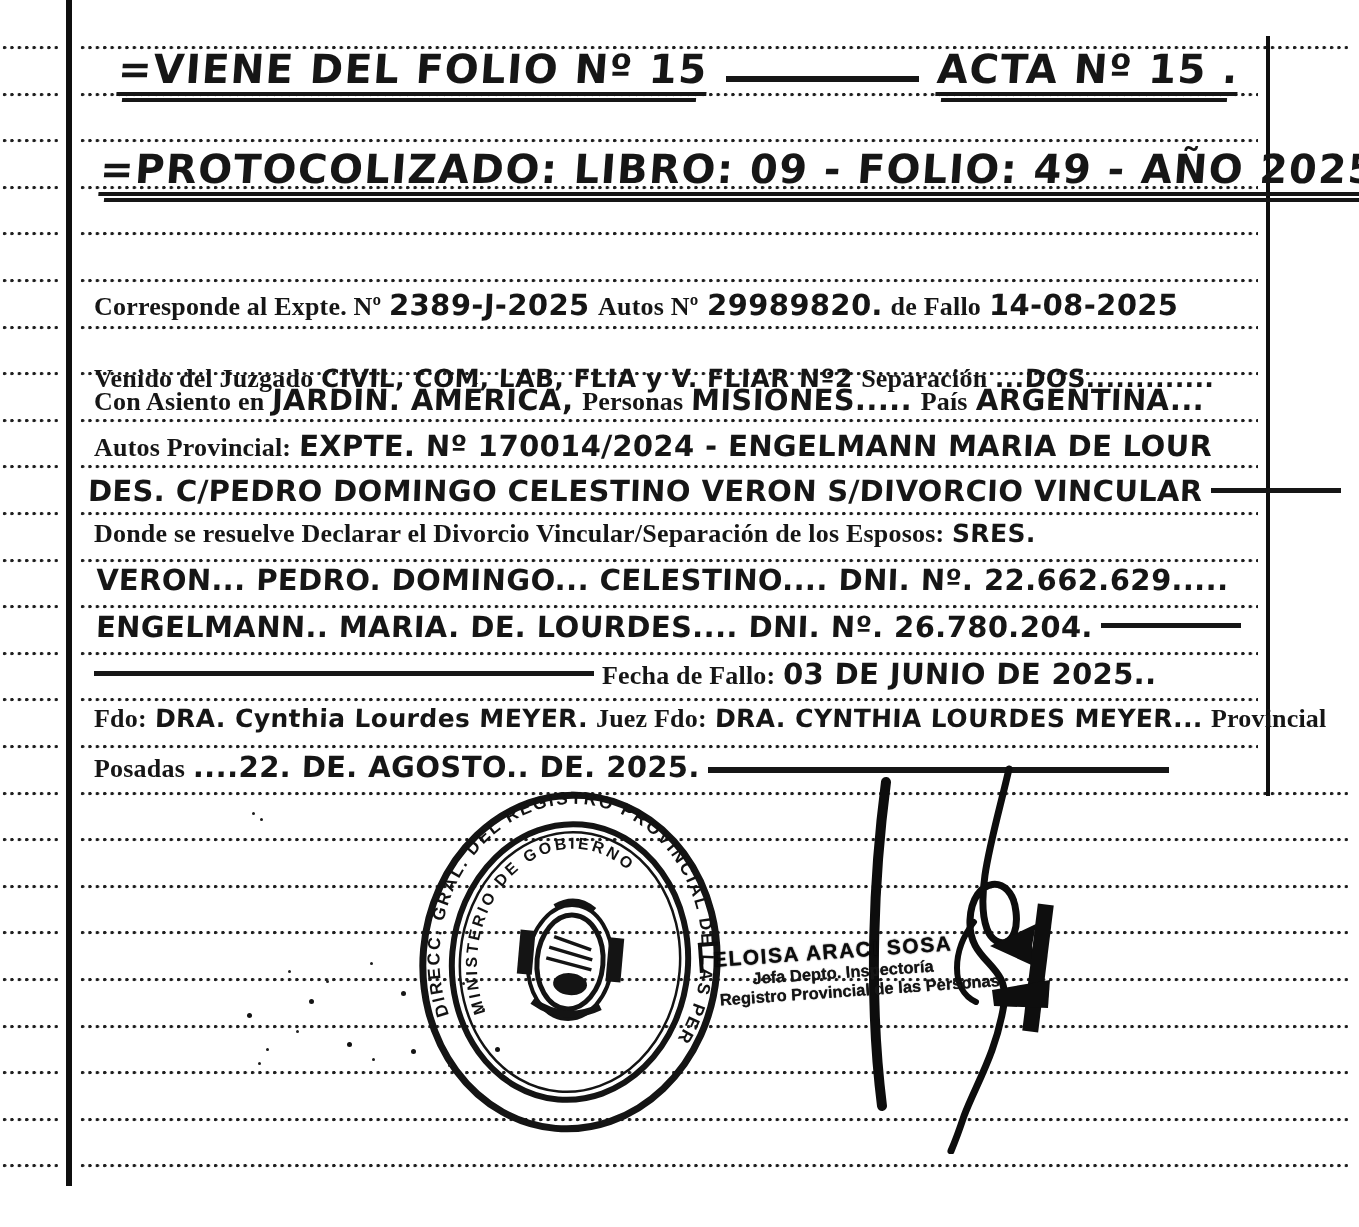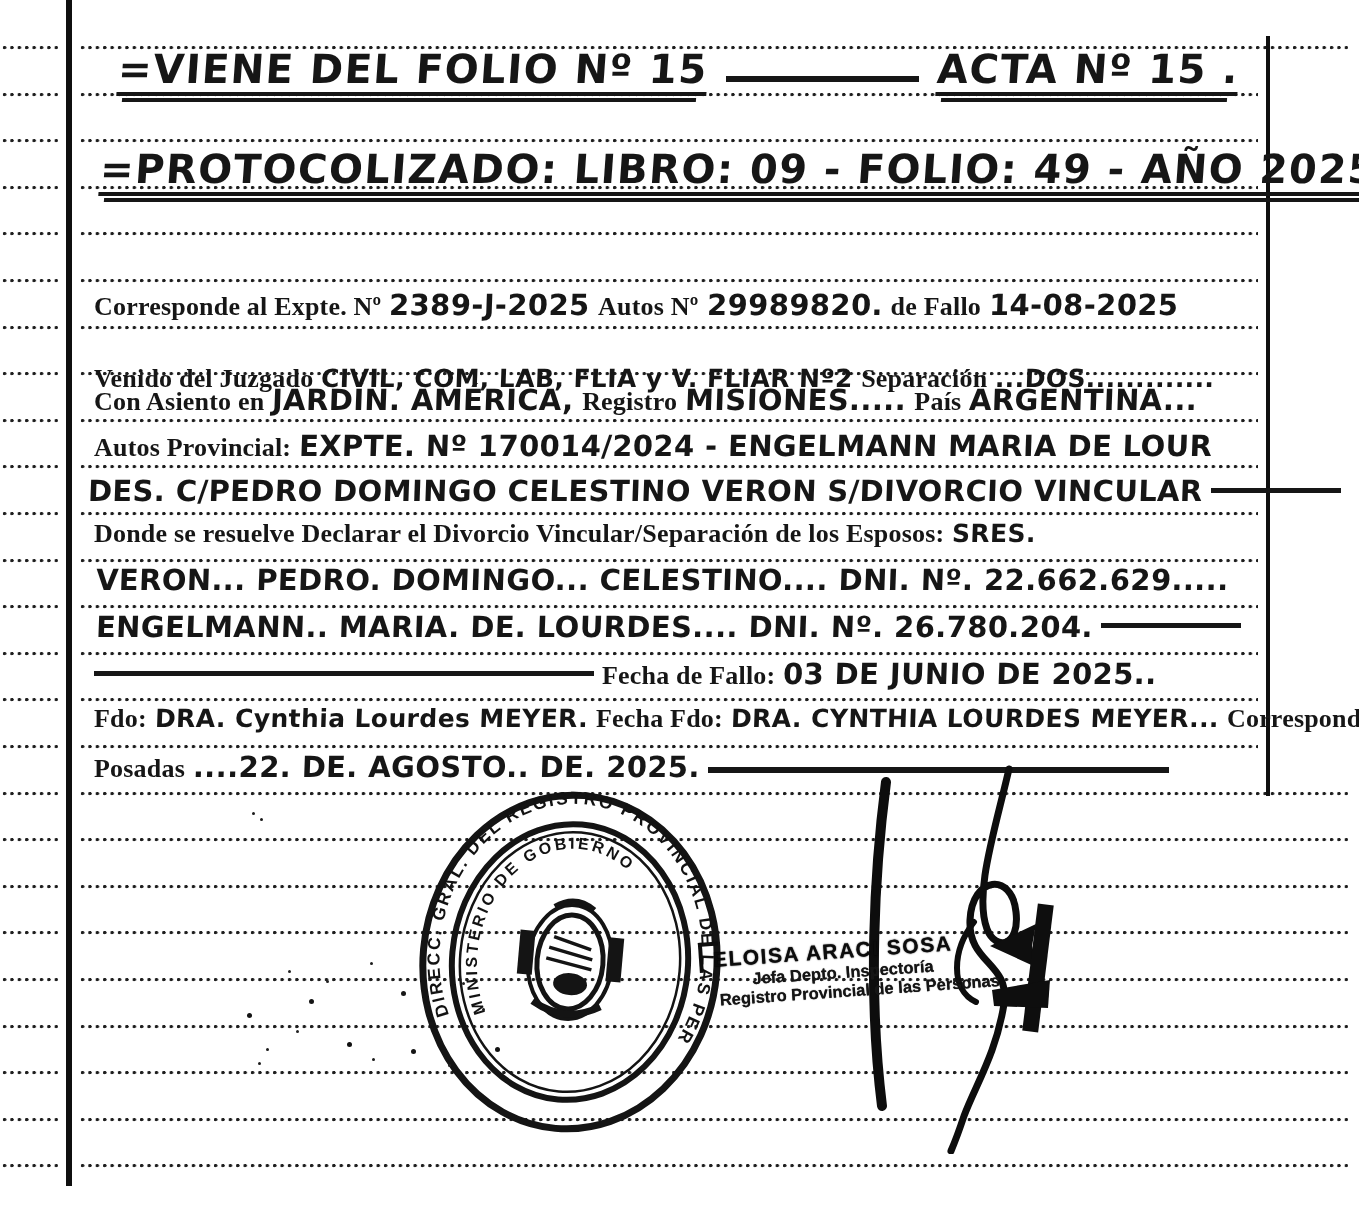--- a/index.html
+++ b/index.html
@@ -117,21 +117,21 @@
   <div class="row fs26" style="top:348px;margin-top:16px;">
     <span class="pl">Venido del Juzgado</span>
     <span class="hand">CIVIL, COM, LAB, FLIA y V. FLIAR Nº2</span>
     <span class="pl">Separación</span>
     <span class="hand">...DOS.............</span>
   </div>
 
   <div class="row" style="top:383px;">
     <span class="pl">Con Asiento en</span>
     <span class="hand">JARDÍN. AMÉRICA,</span>
-    <span class="pl">Registro</span>
+    <span class="pl">Personas</span>
     <span class="hand">MISIONES.....</span>
     <span class="pl">País</span>
     <span class="hand">ARGENTINA...</span>
   </div>
 
   <div class="row" style="top:429px;">
     <span class="pl">Autos Provincial:</span>
     <span class="hand">EXPTE. Nº 170014/2024 - ENGELMANN MARIA DE LOUR</span>
   </div>
 
@@ -156,23 +156,23 @@
 
   <div class="row" style="top:657px;">
     <div class="stroke leader" style="width:500px;margin-bottom:2px;"></div>
     <span class="pl">Fecha de Fallo:</span>
     <span class="hand">03 DE JUNIO DE 2025..</span>
   </div>
 
   <div class="row fs26" style="top:704px;">
     <span class="pl">Fdo:</span>
     <span class="hand">DRA. Cynthia Lourdes MEYER.</span>
-    <span class="pl">Fecha Fdo:</span>
+    <span class="pl">Juez Fdo:</span>
     <span class="hand">DRA. CYNTHIA LOURDES MEYER...</span>
-    <span class="pl">Corresponde</span>
+    <span class="pl">Provincial</span>
   </div>
 
   <div class="row" style="top:750px;right:190px;">
     <span class="pl">Posadas</span>
     <span class="hand">....22. DE. AGOSTO.. DE. 2025.</span>
     <div class="stroke" style="flex:1;height:6px;align-self:center;margin-top:6px;"></div>
   </div>
 
   <svg style="position:absolute;left:414px;top:786px;transform:rotate(5deg);" width="312" height="352" viewBox="0 0 312 352">
     <g fill="none" stroke="#141414">

